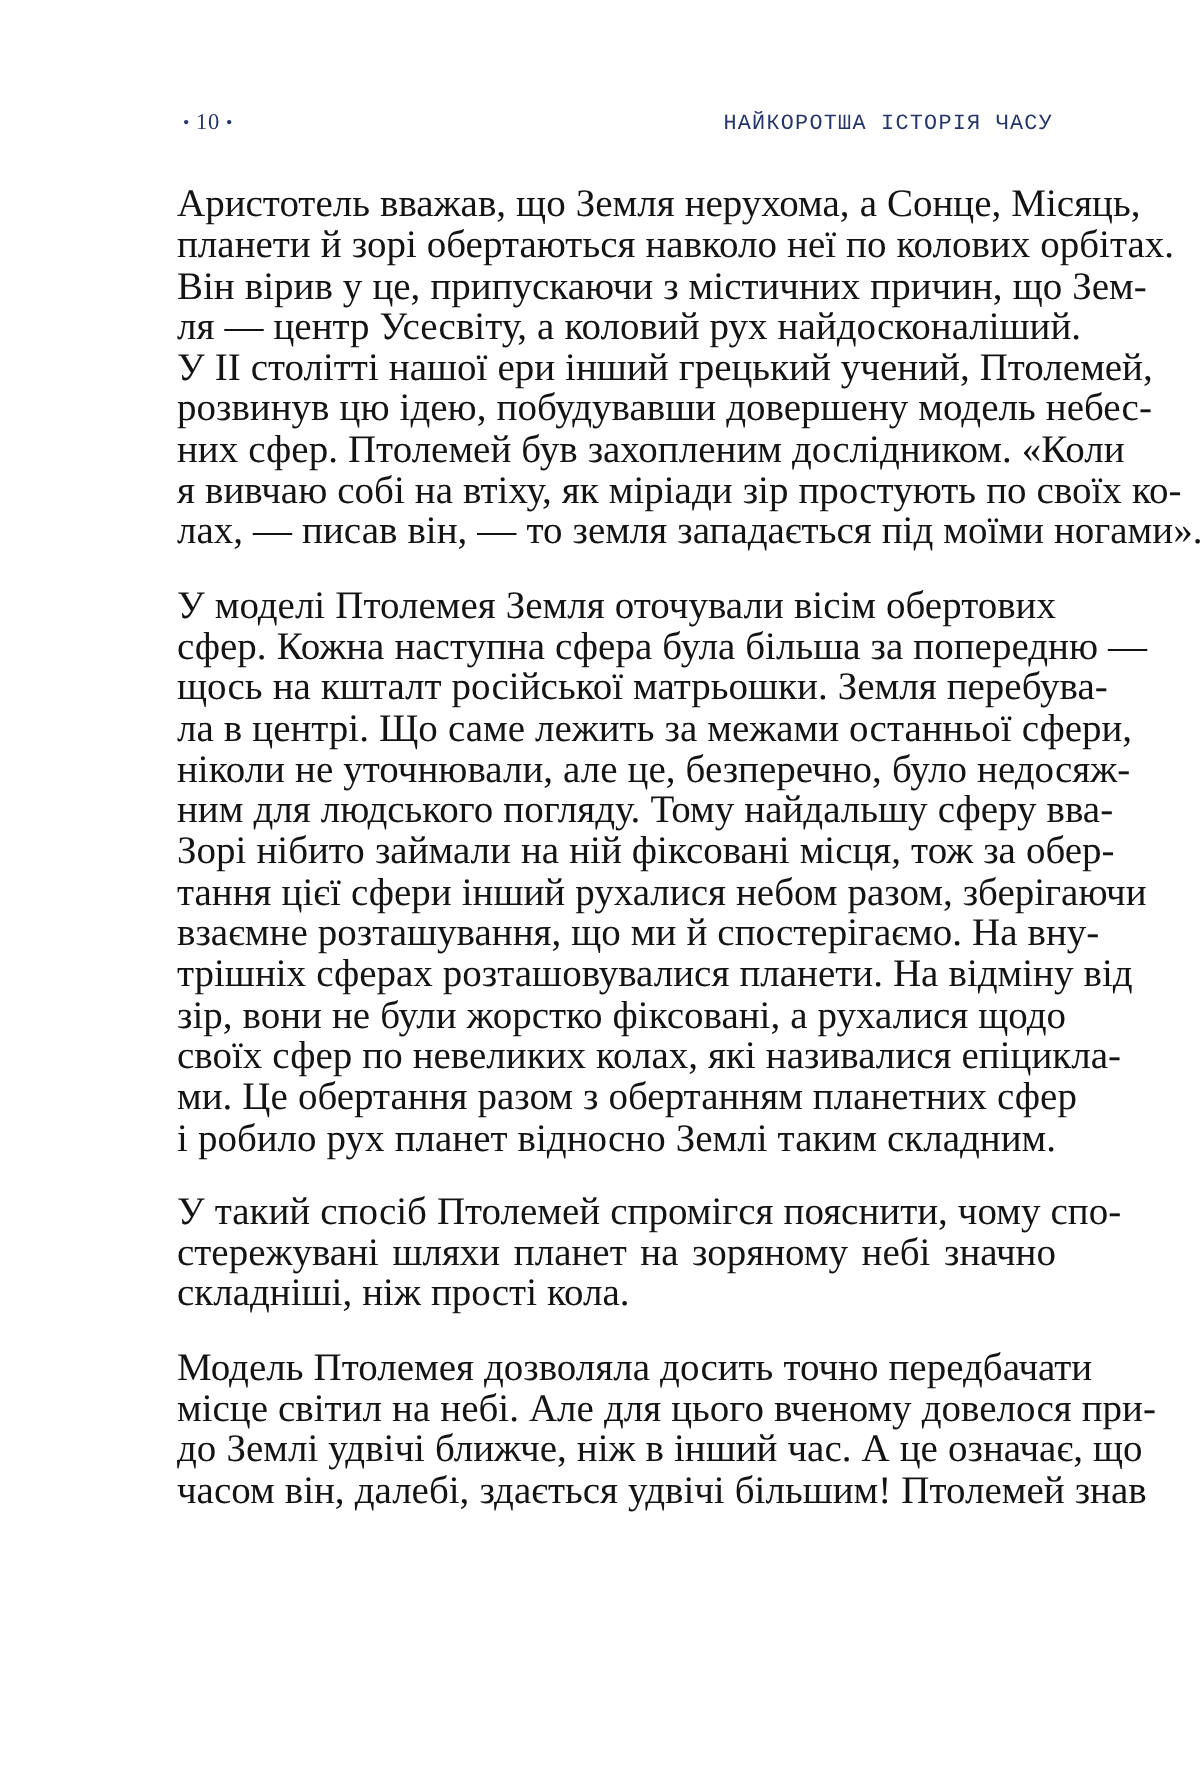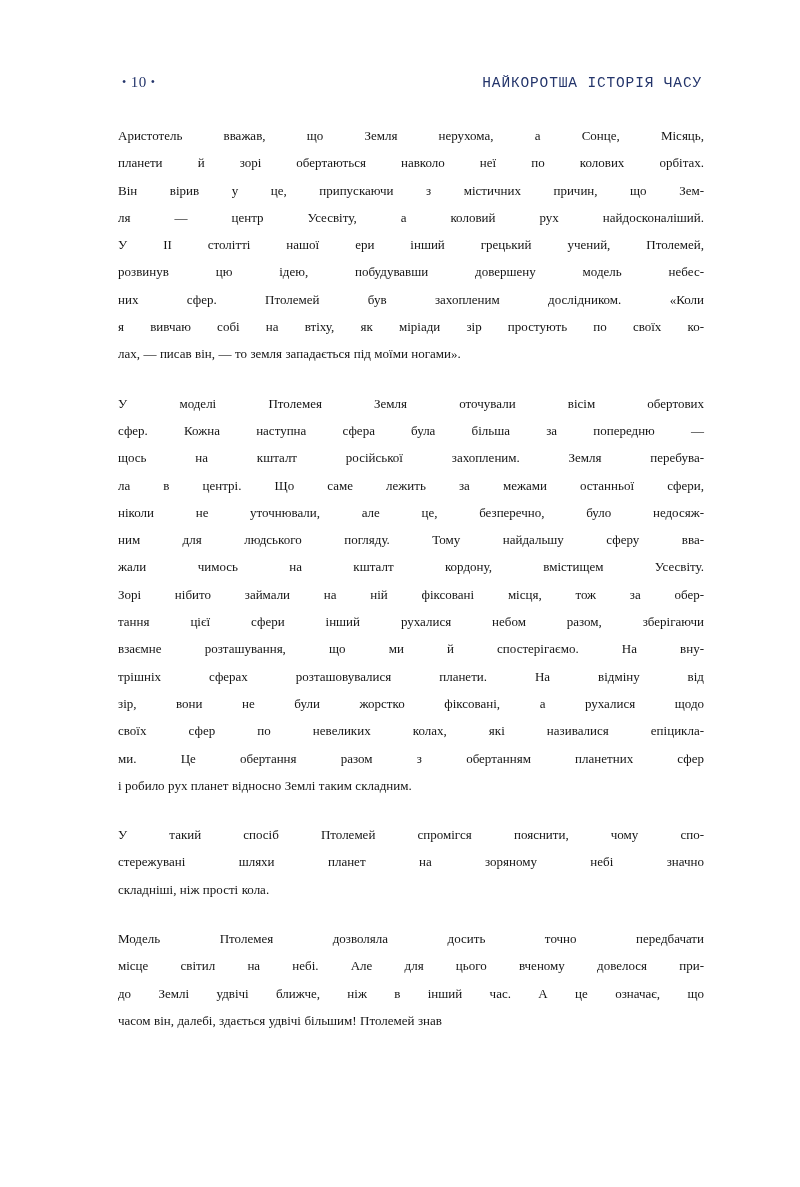--- a/index.html
+++ b/index.html
@@ -54,21 +54,21 @@
   }
   
   .body-text {
     position: absolute;
     top: 122px;
     left: 118px;
     width: 586px;
   }
   p.para {
     margin: 0 0 22px 0;
-    font-size: 13px;
+    font-size: 26px;
     line-height: 27.3px;
     text-align: justify;
     text-align-last: left;
     color: #141414;
     hyphens: none;
     word-spacing: 0.2px;
   }
   p.para:last-child {
     margin-bottom: 12px;
   }
@@ -103,25 +103,24 @@
       <span class="ln">У II столітті нашої ери інший грецький учений, Птолемей,</span>
       <span class="ln">розвинув цю ідею, побудувавши довершену модель небес-</span>
       <span class="ln">них сфер. Птолемей був захопленим дослідником. «Коли</span>
       <span class="ln">я вивчаю собі на втіху, як міріади зір простують по своїх ко-</span>
       <span class="ln last">лах, — писав він, — то земля западається під моїми ногами».</span>
     </p>
 
     <p class="para">
       <span class="ln">У моделі Птолемея Земля оточували вісім обертових</span>
       <span class="ln">сфер. Кожна наступна сфера була більша за попередню —</span>
-      <span class="ln">щось на кшталт російської захопленим. Земля перебува-</span>
+      <span class="ln">щось на кшталт російської матрьошки. Земля перебува-</span>
       <span class="ln">ла в центрі. Що саме лежить за межами останньої сфери,</span>
       <span class="ln">ніколи не уточнювали, але це, безперечно, було недосяж-</span>
       <span class="ln">ним для людського погляду. Тому найдальшу сферу вва-</span>
-      <span class="ln">жали чимось на кшталт кордону, вмістищем Усесвіту.</span>
       <span class="ln">Зорі нібито займали на ній фіксовані місця, тож за обер-</span>
       <span class="ln">тання цієї сфери інший рухалися небом разом, зберігаючи</span>
       <span class="ln">взаємне розташування, що ми й спостерігаємо. На вну-</span>
       <span class="ln">трішніх сферах розташовувалися планети. На відміну від</span>
       <span class="ln">зір, вони не були жорстко фіксовані, а рухалися щодо</span>
       <span class="ln">своїх сфер по невеликих колах, які називалися епіцикла-</span>
       <span class="ln">ми. Це обертання разом з обертанням планетних сфер</span>
       <span class="ln last">і робило рух планет відносно Землі таким складним.</span>
     </p>
 

